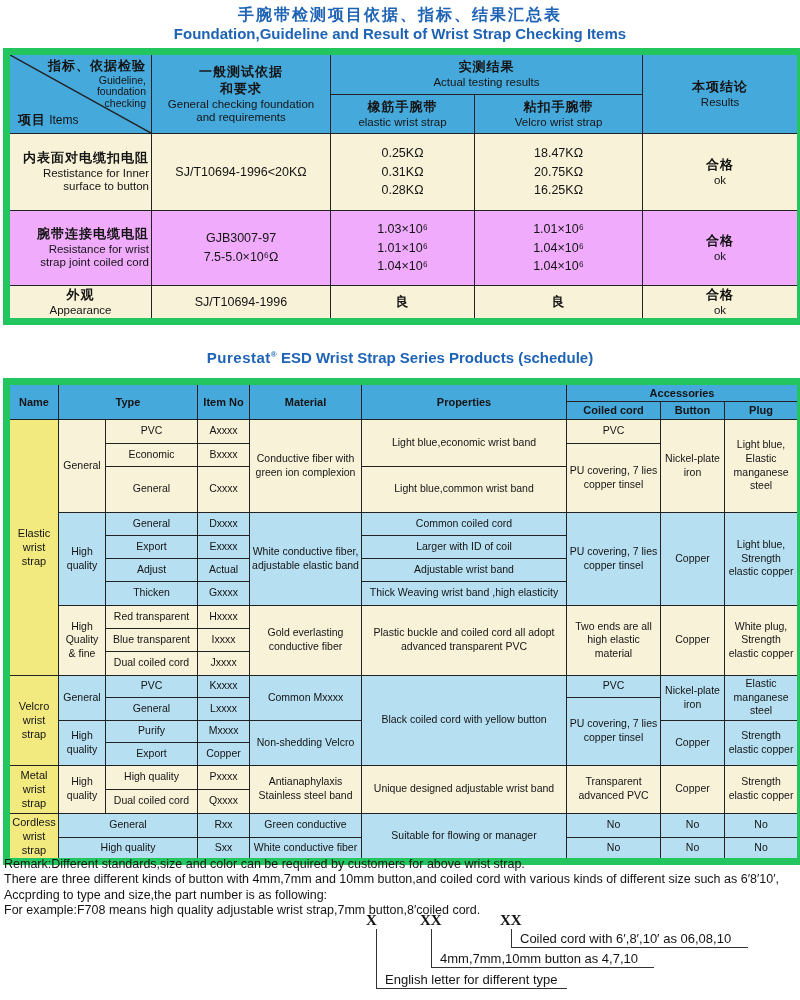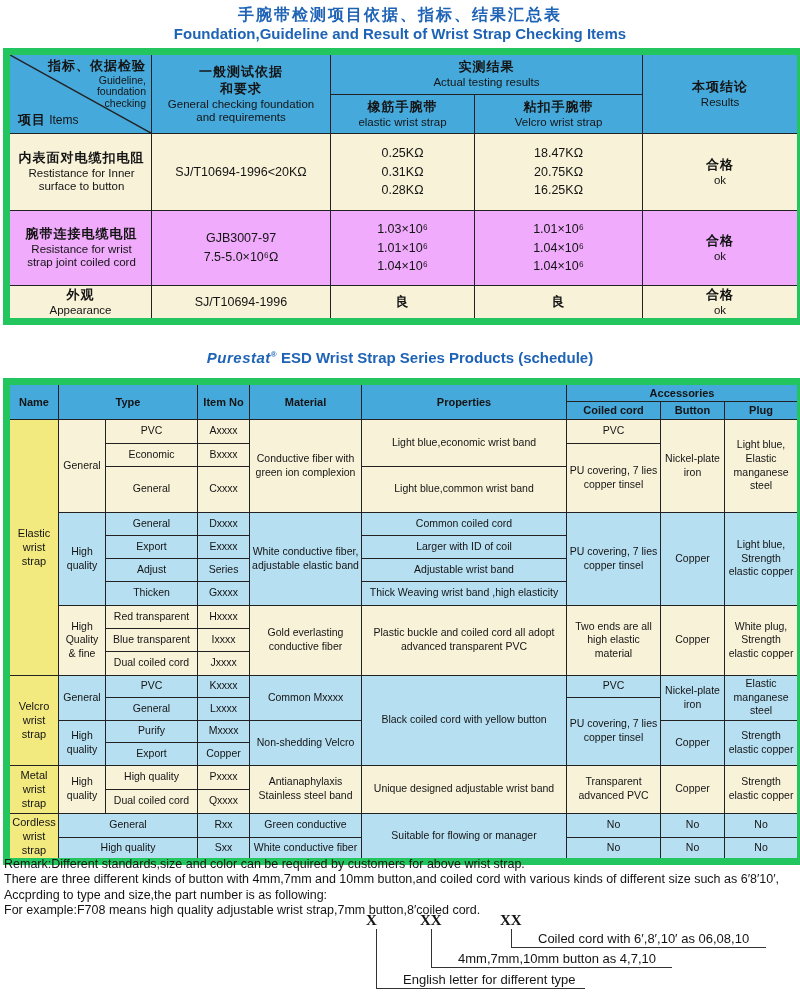--- a/index.html
+++ b/index.html
@@ -6,38 +6,38 @@
   body{width:800px;height:1000px;font-family:"Liberation Sans","DejaVu Sans",sans-serif;color:#141414;}
   .page{position:relative;width:800px;height:1000px;overflow:hidden;}
 
   
   .main-title-zh{position:absolute;top:5px;left:0;width:800px;text-align:center;
     font-size:16px;font-weight:bold;color:#1e63b5;letter-spacing:2px;}
   .main-title-en{position:absolute;top:25px;left:0;width:800px;text-align:center;
     font-size:15px;font-weight:bold;color:#1e63b5;}
   .t2-title{position:absolute;top:349px;left:0;width:800px;text-align:center;
     font-size:15px;font-weight:bold;color:#1e63b5;}
-  .t2-title .brand{font-style:italic;letter-spacing:.5px;}
+  .t2-title .brand{letter-spacing:.5px;}
   .t2-title .reg{font-size:8px;vertical-align:super;}
 
   
   table{border-collapse:collapse;table-layout:fixed;position:absolute;left:3px;
     border:7px solid #22c55e;}
   td{border:1.5px solid #222;text-align:center;vertical-align:middle;padding:1px 2px;
     overflow:hidden;}
 
   
   .t1{top:48px;width:794px;}
   .t1 td{font-size:11.5px;line-height:1.25;}
   .t1 .hdr td{background:#46a9dc;}
   .t1 .zh{font-weight:bold;font-size:13px;letter-spacing:1px;line-height:1.3;}
   .t1 .en{font-size:11.5px;line-height:1.15;}
   .t1 .cream td{background:#f8f3d8;}
   .t1 .blue td{background:#f0abfc;}
-  .t1 .left{text-align:center;padding-left:4px;}
+  .t1 .left{text-align:right;padding-left:4px;}
   .t1 .val{font-size:12.5px;line-height:1.5;}
   .corner{position:relative;padding:0;}
   .corner svg{position:absolute;left:0;top:0;width:100%;height:100%;}
   .c-top{position:absolute;top:3px;right:5px;text-align:right;}
   .c-top .en{font-size:10.5px;line-height:1.1;}
   .c-bot{position:absolute;left:8px;bottom:4px;text-align:left;}
   .c-bot .en{font-size:12px;}
 
   
   .t2{top:378px;width:794px;}
@@ -49,21 +49,21 @@
 
   
   .remarks{position:absolute;left:4px;top:857px;width:796px;font-size:12.5px;
     line-height:15.4px;white-space:nowrap;}
 
   
   .code-x{position:absolute;font-family:"Liberation Serif","DejaVu Serif",serif;
     font-weight:bold;font-size:15px;top:912px;}
   .vline{position:absolute;width:0;border-left:1.5px solid #333;}
   .dlabel{position:absolute;border-bottom:1.5px solid #333;font-size:13px;
-    text-align:left;padding-left:27px;height:16px;line-height:16px;white-space:nowrap;}
+    text-align:left;padding-left:9px;height:16px;line-height:16px;white-space:nowrap;}
 </style>
 </head>
 <body>
 
 <div class="page">
 
   <div class="main-title-zh">手腕带检测项目依据、指标、结果汇总表</div>
   <div class="main-title-en">Foundation,Guideline and Result of Wrist Strap Checking Items</div>
 
   <table class="t1">
@@ -242,21 +242,21 @@
       <td rowspan="4">Copper</td>
       <td rowspan="4">Light blue, Strength elastic copper</td>
     </tr>
     <tr class="blue" style="height:23px">
       <td>Export</td>
       <td>Exxxx</td>
       <td>Larger with ID of coil</td>
     </tr>
     <tr class="blue" style="height:23px">
       <td>Adjust</td>
-      <td>Series</td>
+      <td>Actual</td>
       <td>Adjustable wrist band</td>
     </tr>
     <tr class="blue" style="height:24px">
       <td>Thicken</td>
       <td>Gxxxx</td>
       <td>Thick Weaving wrist band ,high elasticity</td>
     </tr>
 
     <tr class="cream" style="height:23px">
       <td rowspan="3">High Quality &amp; fine</td>

